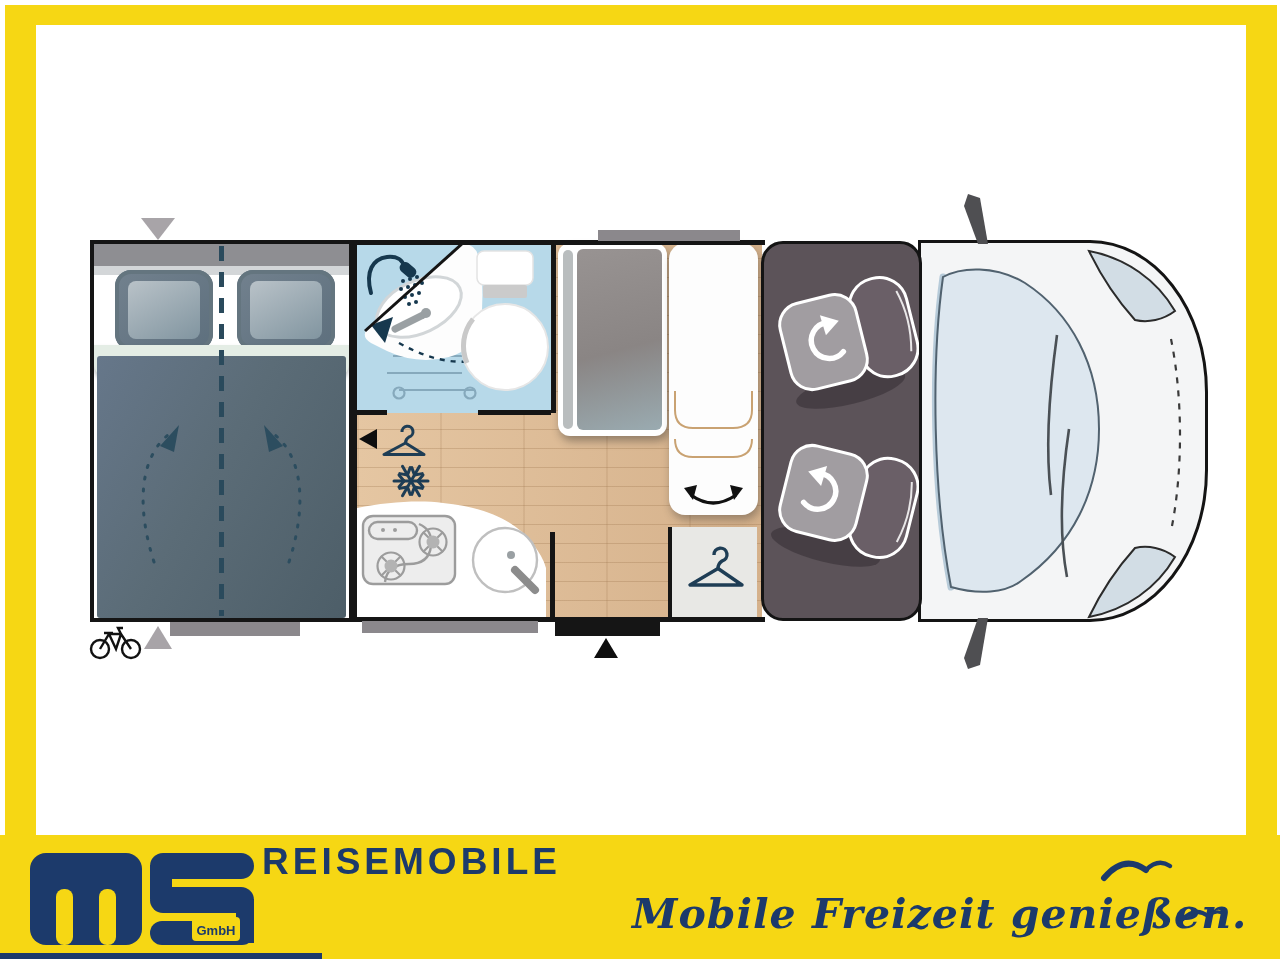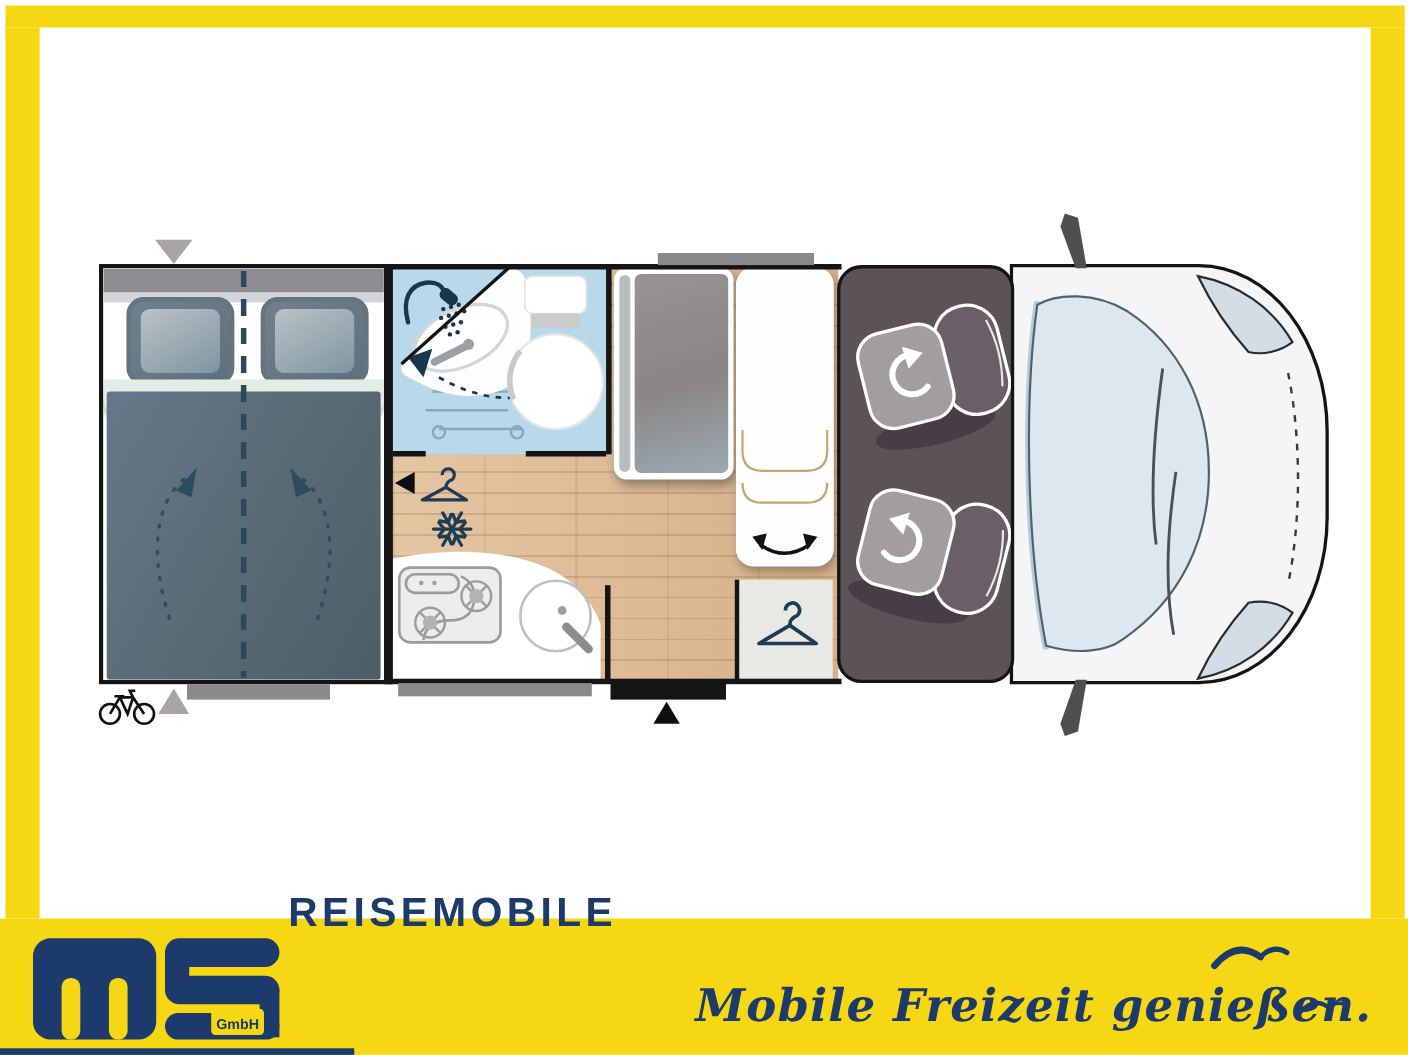--- a/index.html
+++ b/index.html
@@ -48,21 +48,21 @@
   .bench{position:absolute;left:669px;top:243px;width:89px;height:272px;background:#fdfdfd;
       border-radius:16px;box-shadow:2px 5px 9px rgba(40,40,40,.35);z-index:4;}
   .wardrobe{position:absolute;left:672px;top:527px;width:85px;height:92px;background:#e8e8e5;z-index:4;}
   
   .cab{position:absolute;left:761px;top:241px;width:161px;height:380px;background:#5c5359;
       border:3px solid #141414;border-radius:22px;box-sizing:border-box;z-index:6;}
   .vanbody{position:absolute;left:918px;top:240px;width:290px;height:382px;background:#f4f5f6;
       border:3px solid #141414;box-sizing:border-box;z-index:5;overflow:hidden;
       border-radius:0 118px 118px 0 / 0 152px 152px 0;}
   
-  .brandline{position:absolute;left:262px;top:809px;color:#1C3A6B;font-weight:bold;
+  .brandline{position:absolute;left:262px;top:841px;color:#1C3A6B;font-weight:bold;
       font-size:37px;letter-spacing:4px;font-family:"Liberation Sans",sans-serif;z-index:12;}
   .slogan{position:absolute;left:632px;top:890px;color:#1C3A6B;font-style:italic;font-weight:bold;
       font-size:41px;font-family:"DejaVu Serif",serif;letter-spacing:1px;z-index:12;white-space:nowrap;}
   svg{display:block;}
 </style>
 </head>
 <body>
 
 <div class="band" style="left:5px;top:5px;width:1272px;height:20px;"></div>
 <div class="band" style="left:5px;top:25px;width:31px;height:810px;"></div>

